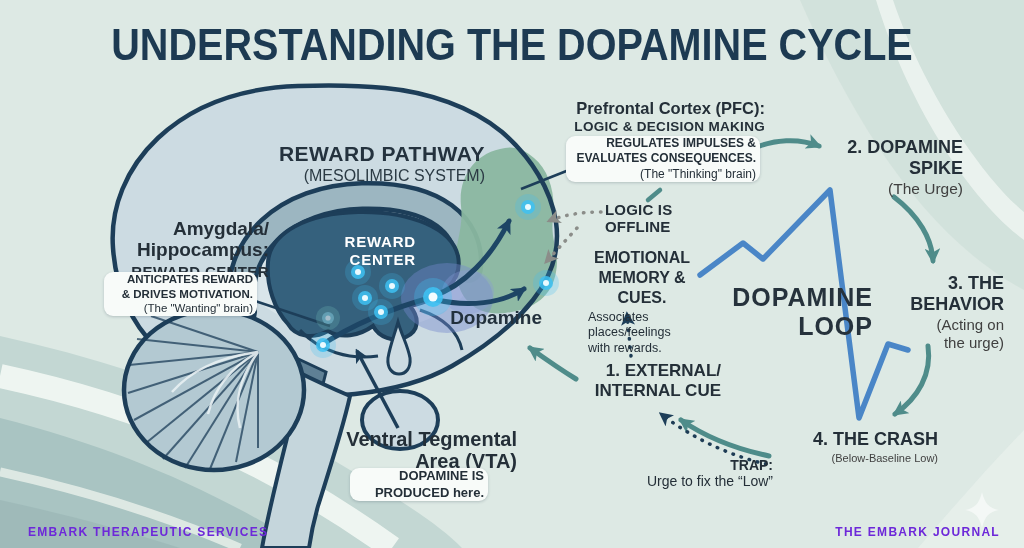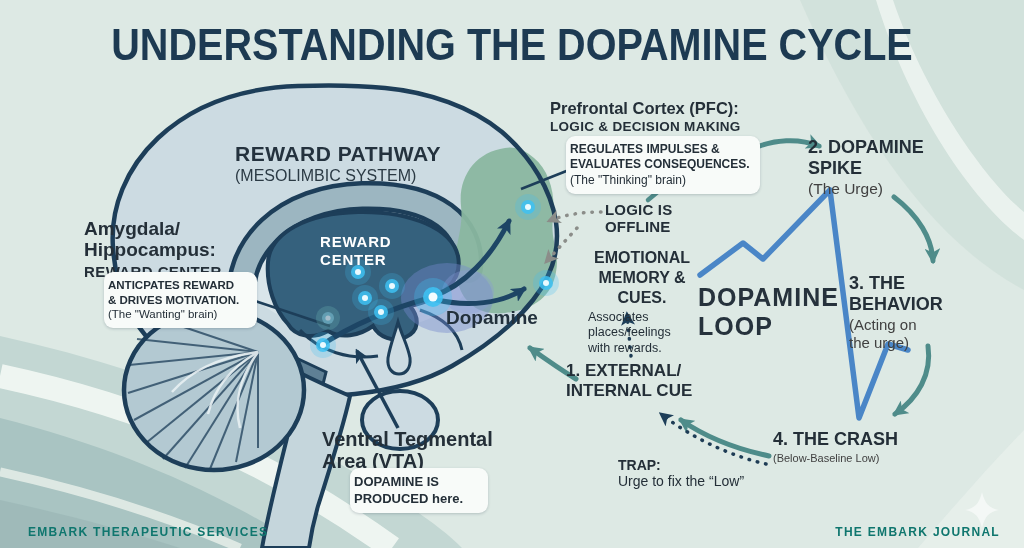--- a/index.html
+++ b/index.html
@@ -5,50 +5,50 @@
   html,body{margin:0;padding:0;background:#b9c9c6;}
   .canvas{
     position:relative;width:1024px;height:548px;overflow:hidden;
     background:#dde9e4;
     font-family:"Liberation Sans","DejaVu Sans",sans-serif;
     color:#242f38;
   }
   .canvas svg.art{position:absolute;left:0;top:0;z-index:1;}
   .label{position:absolute;z-index:2;}
   .pre{white-space:pre-line;}
-  .ctr{text-align:left;}
+  .ctr{text-align:right;}
   .title{
     left:0;right:0;top:19px;text-align:center;
     font-size:45px;font-weight:800;color:#1d3a52;letter-spacing:0px;
     transform:scaleX(.88);
   }
   .rp-title{font-size:21px;font-weight:800;color:#24323e;letter-spacing:.5px;}
   .rp-sub{font-size:16px;font-weight:500;color:#2b3a44;margin-top:1px;}
   .amyg-title{font-size:19px;font-weight:800;line-height:1.1;}
   .amyg-sub{font-size:15px;font-weight:800;letter-spacing:.4px;margin-top:2px;}
   .card{
     background:#f8fbf9;border-radius:9px;box-shadow:0 1px 3px rgba(30,50,70,.22);
-    padding:6px 4px;line-height:1.28;
+    padding:0 4px;line-height:1.28;
   }
   .card .main{font-weight:700;}
   .card .sub{font-weight:400;}
   .rc-label{font-size:15px;font-weight:800;color:#ffffff;letter-spacing:.8px;line-height:1.18;}
   .dopa-label{font-size:19px;font-weight:600;color:#22303c;}
   .vta-title{font-size:20px;font-weight:800;line-height:1.12;}
   .pfc-title{font-size:16.5px;font-weight:800;}
   .pfc-sub{font-size:13.5px;font-weight:800;letter-spacing:.3px;margin-top:1px;}
   .lo-title{font-size:15px;font-weight:800;line-height:1.12;padding-left:17px;letter-spacing:.2px;}
   .lo-sub{font-size:16px;font-weight:700;margin-top:12px;line-height:1.25;text-align:center;}
   .lo-body{font-size:12.5px;font-weight:400;margin-top:2px;line-height:1.24;}
   .step-label{font-size:18px;font-weight:800;line-height:1.15;}
   .step-sub{font-size:15.5px;font-weight:400;margin-top:2px;line-height:1.15;color:#404040;}
   .trap-label{font-size:14px;font-weight:800;}
   .trap-sub{font-size:14px;font-weight:400;}
   .loop-title{font-size:25px;font-weight:800;letter-spacing:1px;line-height:1.16;color:#26323c;}
-  .footer-text{font-size:12px;font-weight:600;letter-spacing:1.3px;color:#0f766e;}
+  .footer-text{font-size:12px;font-weight:600;letter-spacing:1.3px;color:#6d28d9;}
 </style>
 </head>
 <body>
 
 <div class="canvas">
 
   <svg class="art" width="1024" height="548" viewBox="0 0 1024 548">
     <defs>
       <marker id="headTeal" viewBox="0 0 10 10" refX="8" refY="5" markerWidth="3.1" markerHeight="3.1" orient="auto-start-reverse">
         <path d="M0,0 L10,5 L0,10 L2.5,5 Z" fill="#4f8c8a"></path>

